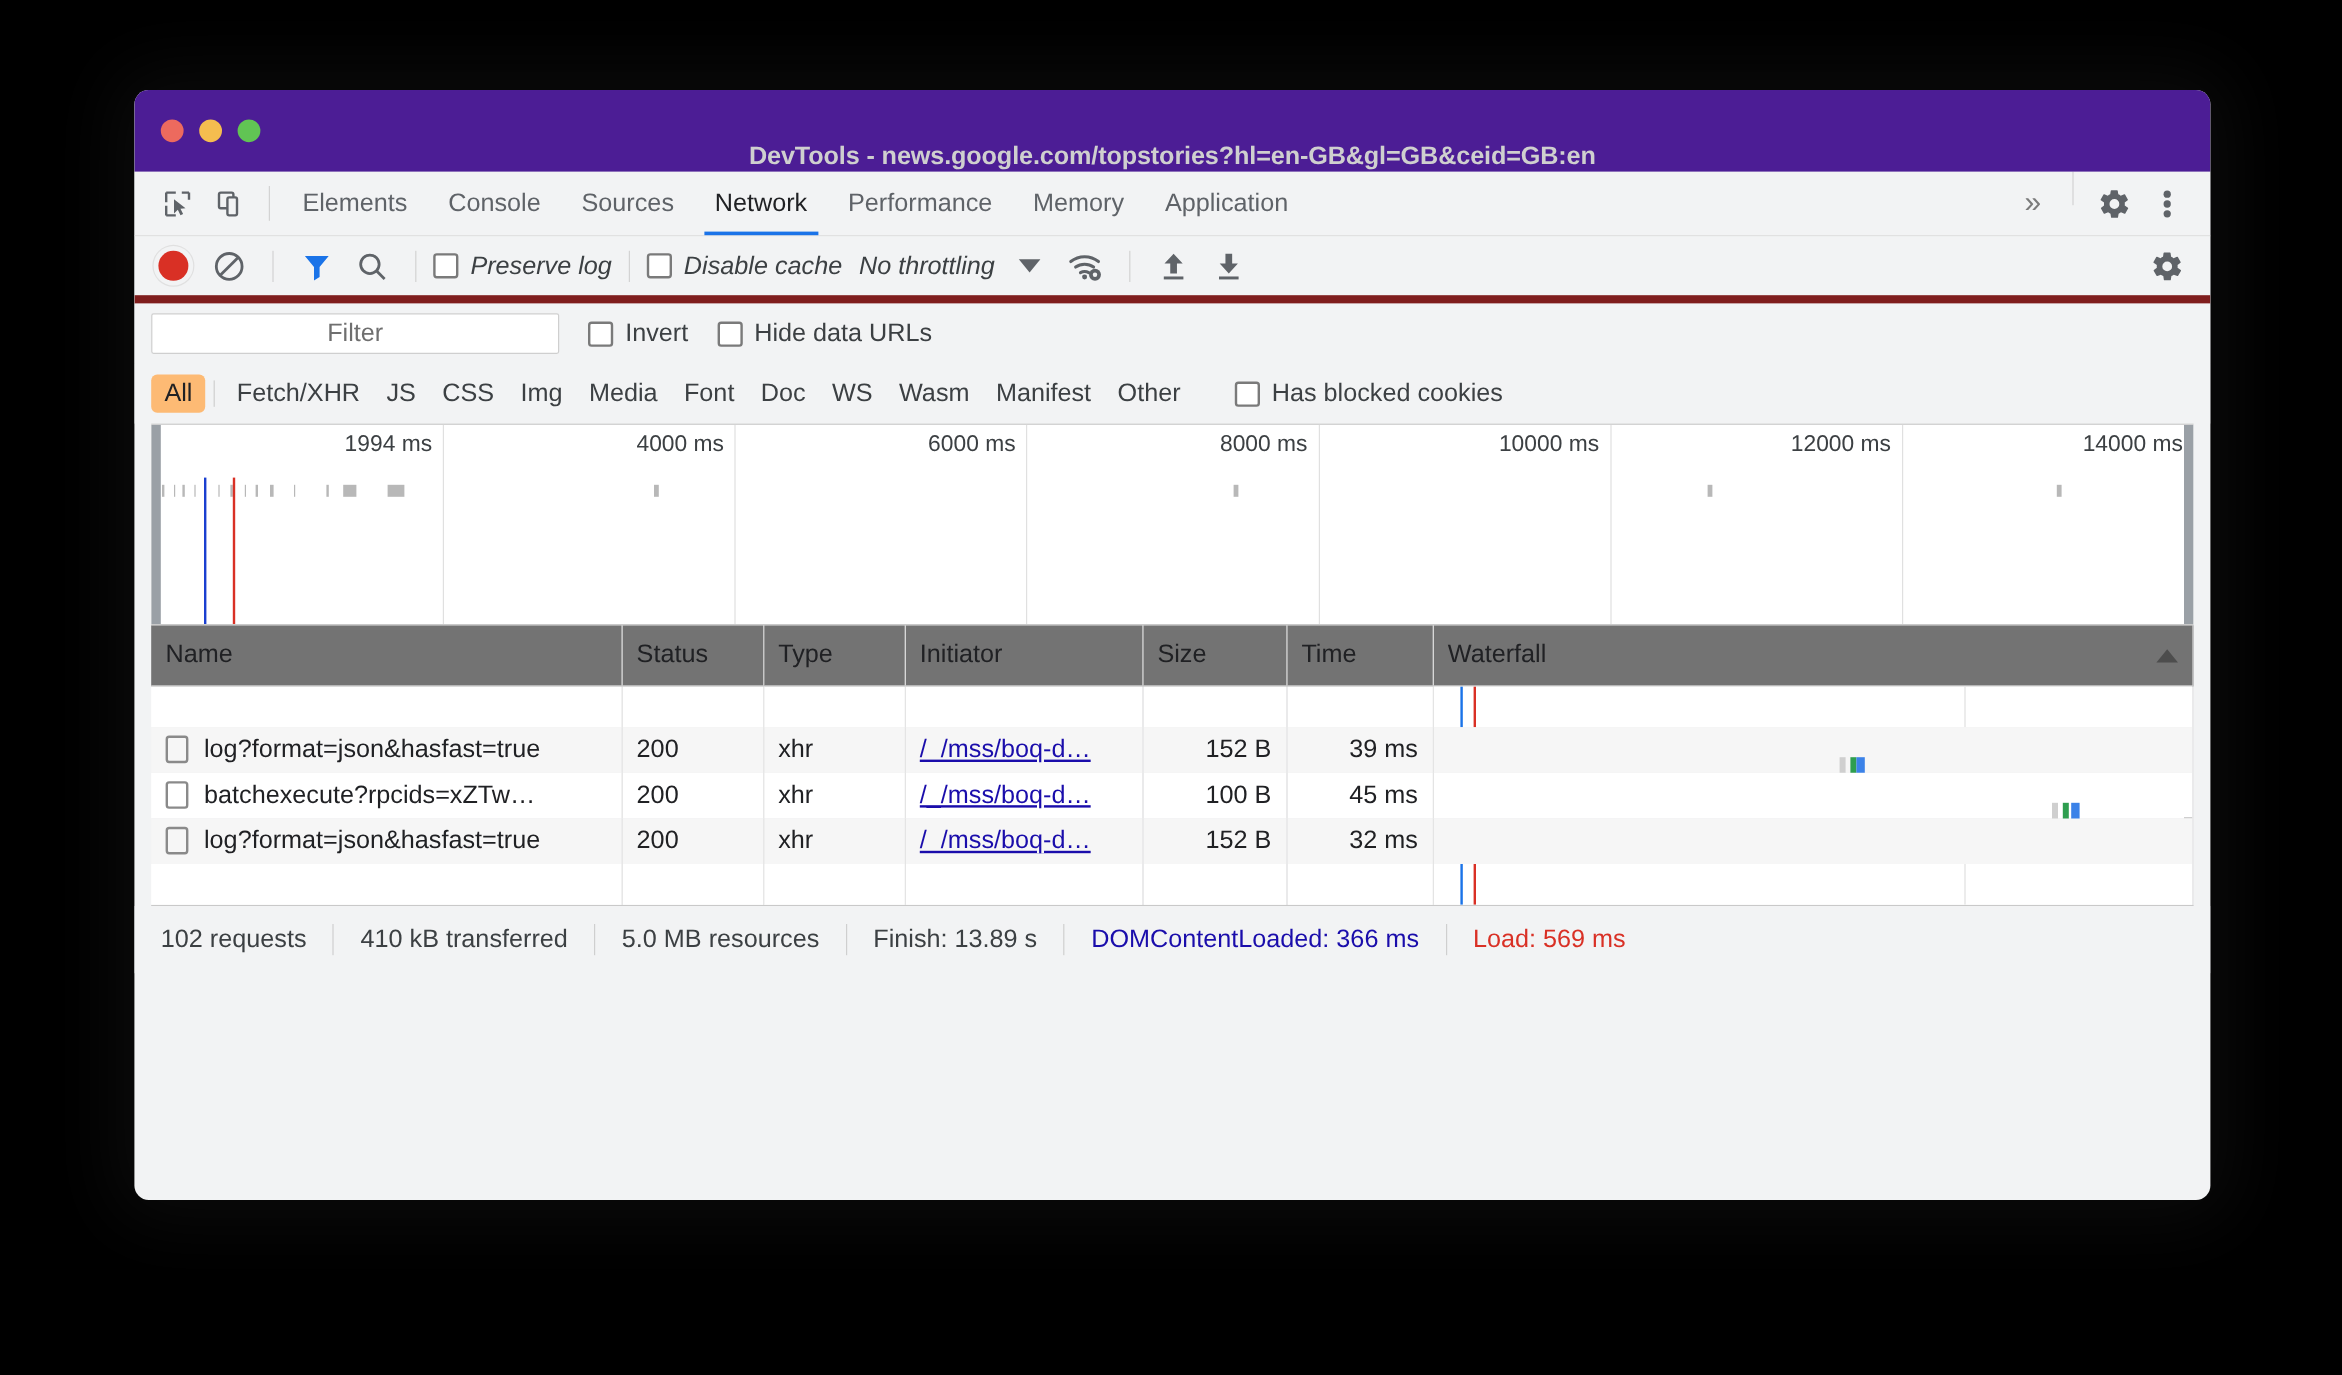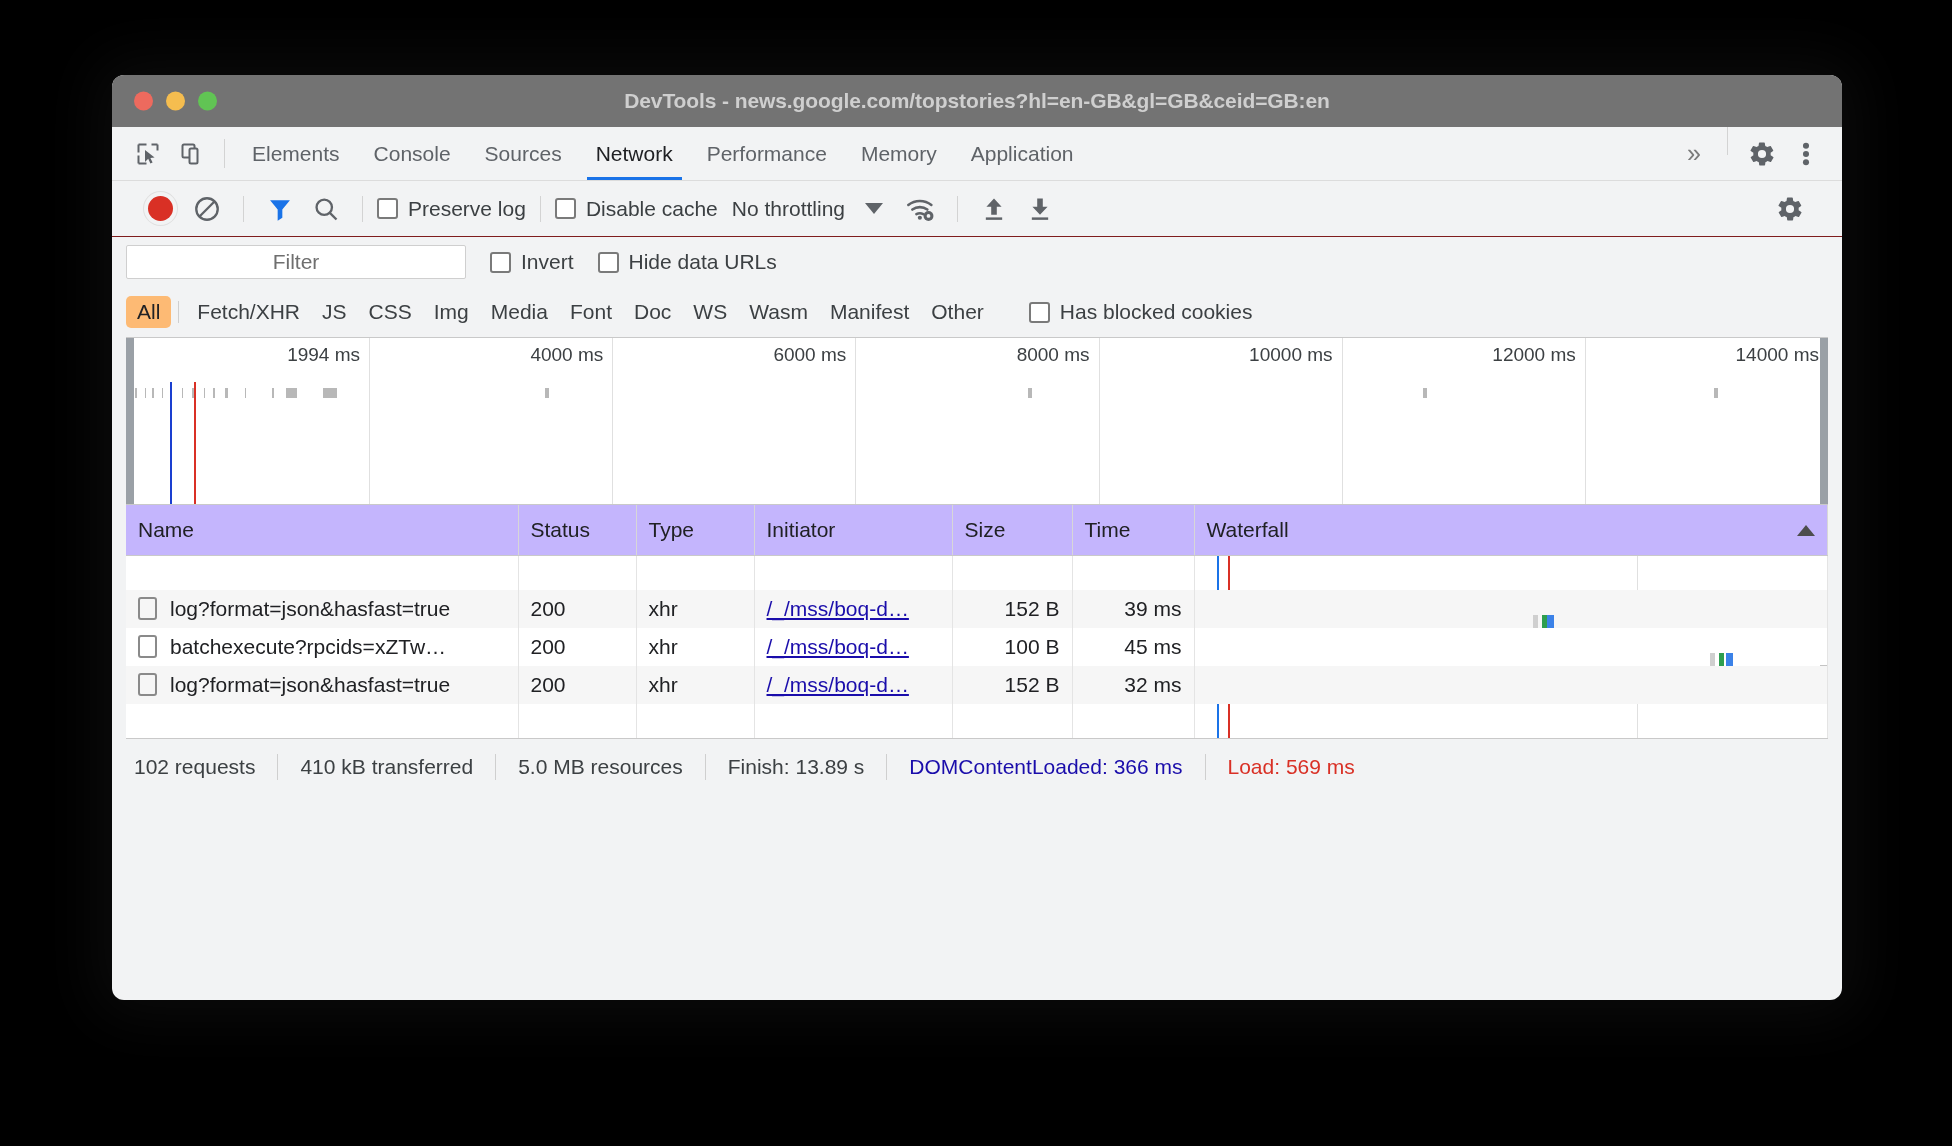--- a/index.html
+++ b/index.html
@@ -20,23 +20,23 @@
     position: absolute;
     left: 112px; top: 75px;
     width: 1730px; height: 925px;
     background: #f2f3f4;
     border-radius: 12px;
     overflow: hidden;
     box-shadow: 0 0 60px 18px rgba(255,255,255,0.045);
   }
   .titlebar {
     position: relative;
-    height: 52px;
-    background: #737373;
-    display: flex; align-items: center;
+    height: 68px;
+    background: #4c1d95;
+    display: flex; align-items: flex-end;
   }
   .traffic { position: absolute; left: 22px; top: 50%; transform: translateY(-50%); display: flex; gap: 13px; }
   .dot { width: 19px; height: 19px; border-radius: 50%; }
   .dot.red { background: #ed6a5e; }
   .dot.yellow { background: #f5bd4f; }
   .dot.green { background: #61c454; }
   .win-title {
     width: 100%; text-align: center;
     color: #cfcfcf; font-size: 21px; font-weight: bold;
     letter-spacing: -0.1px;
@@ -65,23 +65,24 @@
   .tab.active::after {
     content: ""; position: absolute; left: 8px; right: 8px; bottom: 0;
     height: 3px; background: #1a73e8;
   }
   .tabbar-right { margin-left: auto; display: flex; align-items: center; padding-right: 14px; }
   .chev { font-size: 25px; color: #7b7b7b; padding: 0 14px; cursor: pointer; }
 
   
   .toolbar {
     height: 56px; display: flex; align-items: center;
-    padding: 0 30px; gap: 2px;
-    border-bottom: 1px solid #7f1d1d;
+    padding: 0 14px; gap: 2px;
+    border-bottom: 7px solid #7f1d1d;
     background: #f2f3f4;
+    font-style: italic;
   }
   .rec {
     width: 25px; height: 25px; border-radius: 50%;
     background: #d93025; margin: 0 10px 0 6px;
     box-shadow: 0 0 0 4px #f2f3f4, 0 0 0 5px #e0e0e0;
     cursor: pointer;
   }
   .tool-sep { width: 1px; height: 26px; background: #d3d3d3; margin: 0 12px; }
   .cbrow { display: flex; align-items: center; gap: 10px; font-size: 21px; color: #3c4043; cursor: pointer; white-space: nowrap; }
   .cb {
@@ -147,21 +148,21 @@
   .ov-line { position: absolute; top: 44px; bottom: 0; width: 2px; }
   .ov-line.blue { background: #1a3fd0; }
   .ov-line.red { background: #d93025; }
 
   
   .tablewrap { margin: 0 14px; border-bottom: 1px solid #c9c9c9; }
   table.net { width: 100%; border-collapse: collapse; table-layout: fixed; }
   table.net th {
     font-size: 21px; font-weight: normal; color: #202124;
     text-align: left; padding: 13px 12px;
-    background: #c4b5fd; border-right: 1px solid #d7d7d7;
+    background: #737373; border-right: 1px solid #d7d7d7;
     border-bottom: 1px solid #c9c9c9;
     white-space: nowrap;
   }
   table.net td {
     font-size: 21px; color: #202124; padding: 7px 12px;
     border-right: 1px solid #e4e4e4;
     white-space: nowrap; overflow: hidden; text-overflow: ellipsis;
   }
   table.net td.num { text-align: right; }
   tr.spacer td { height: 34px; padding: 0; border-right: 1px solid #e4e4e4; }

